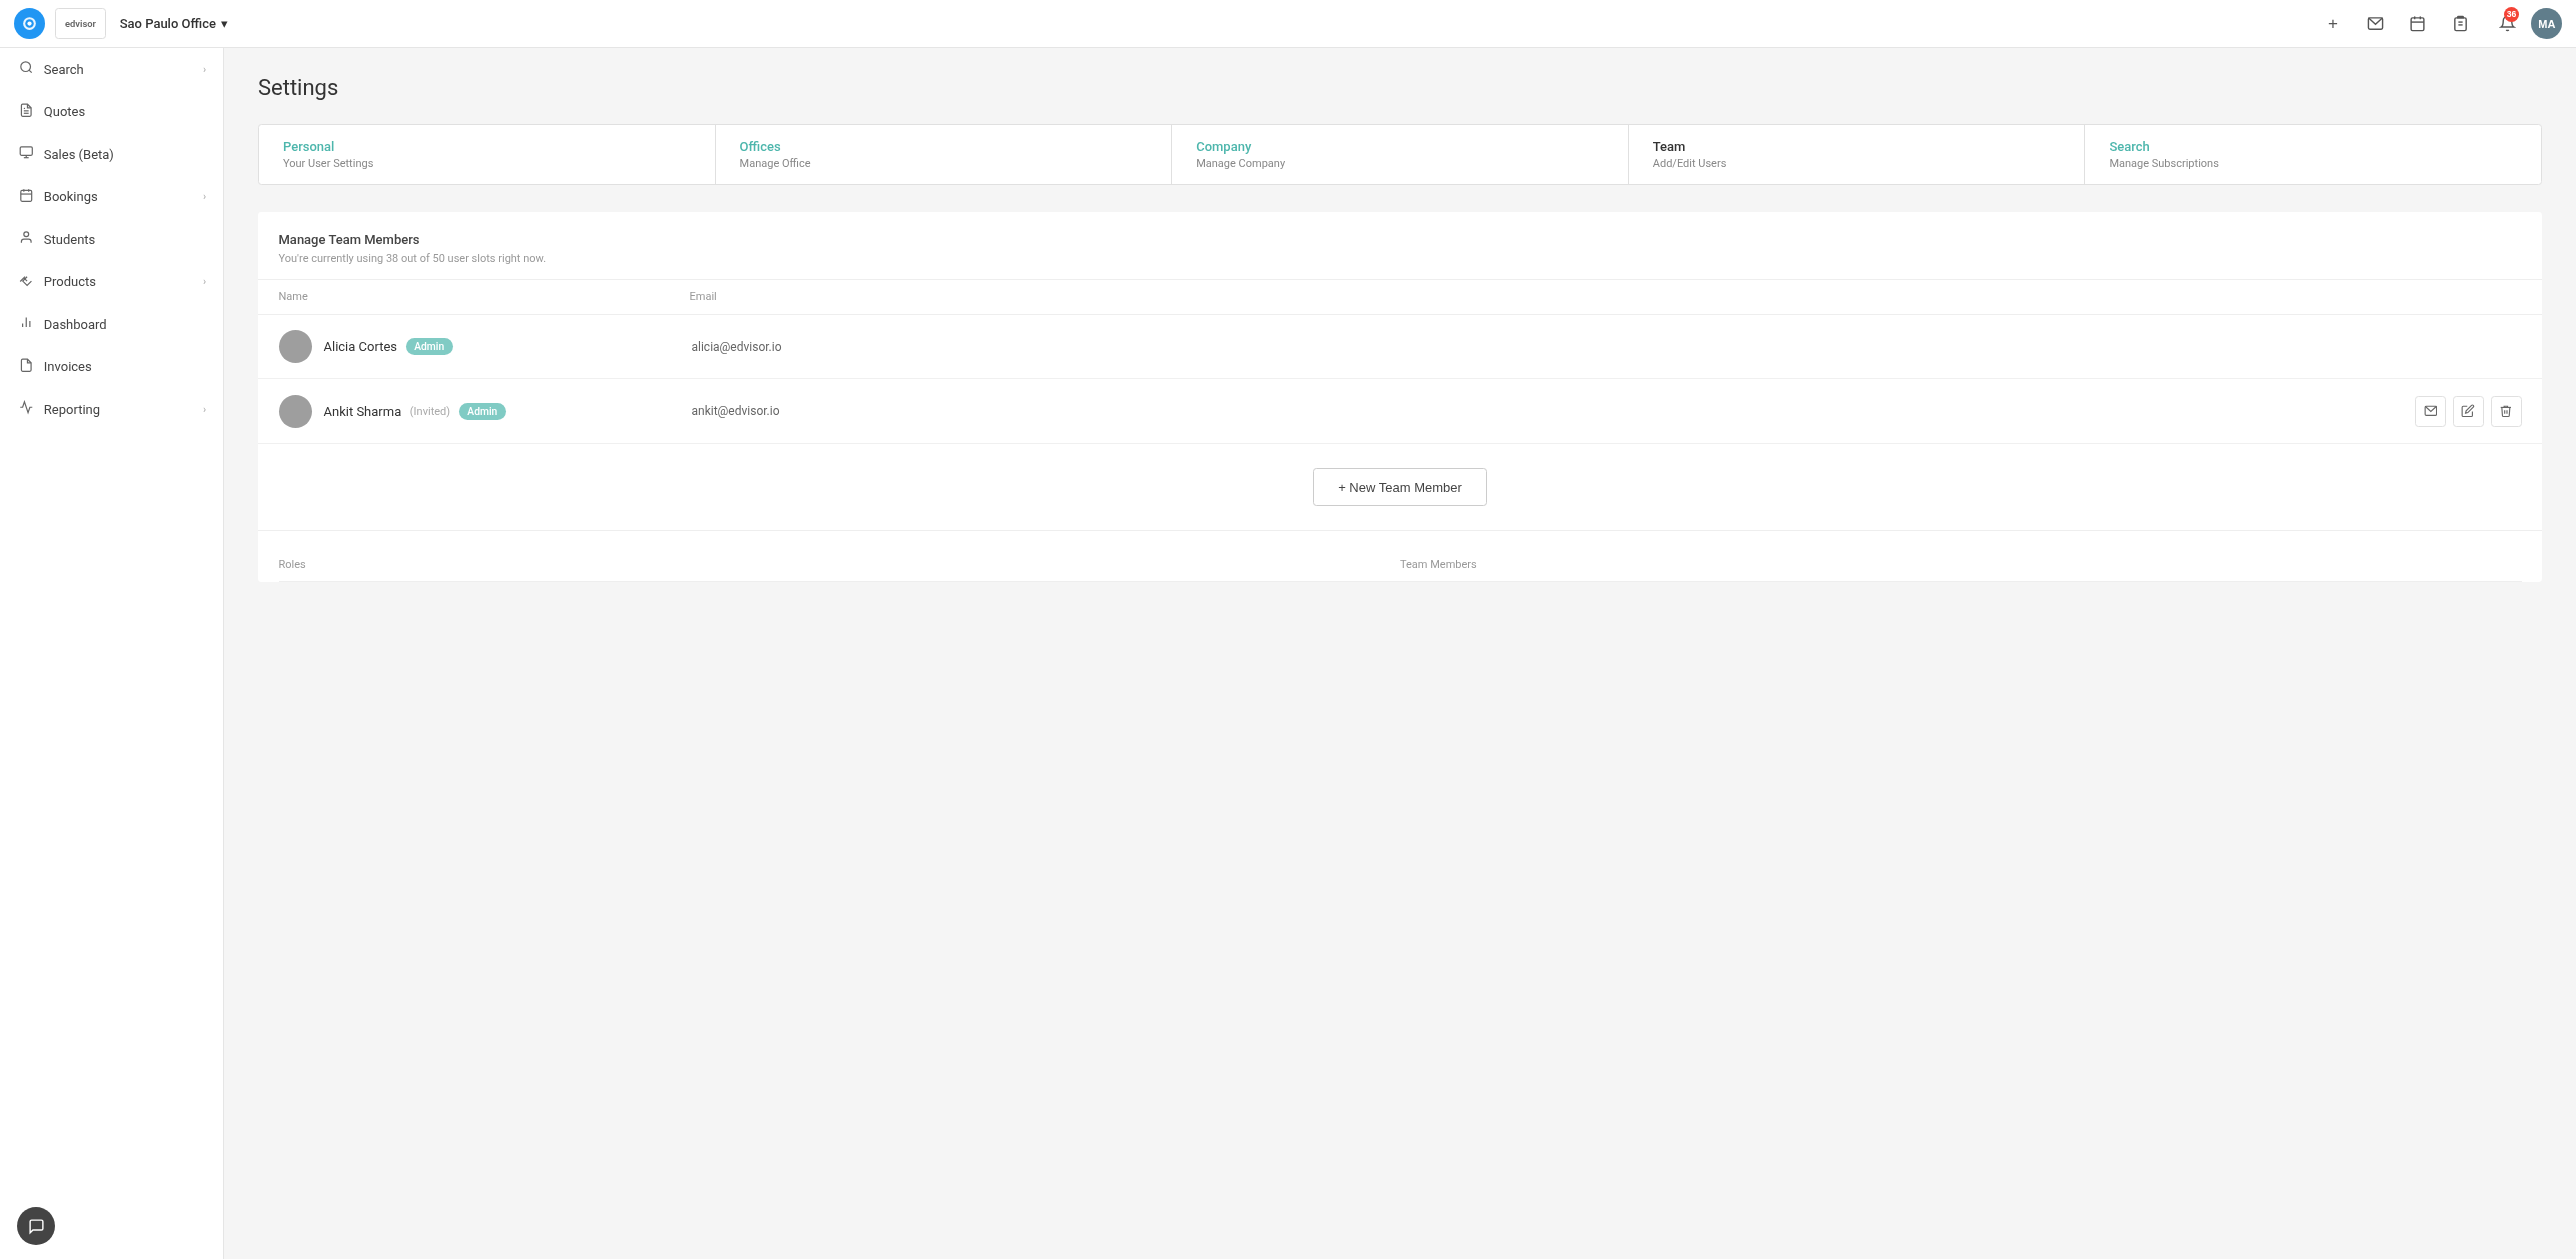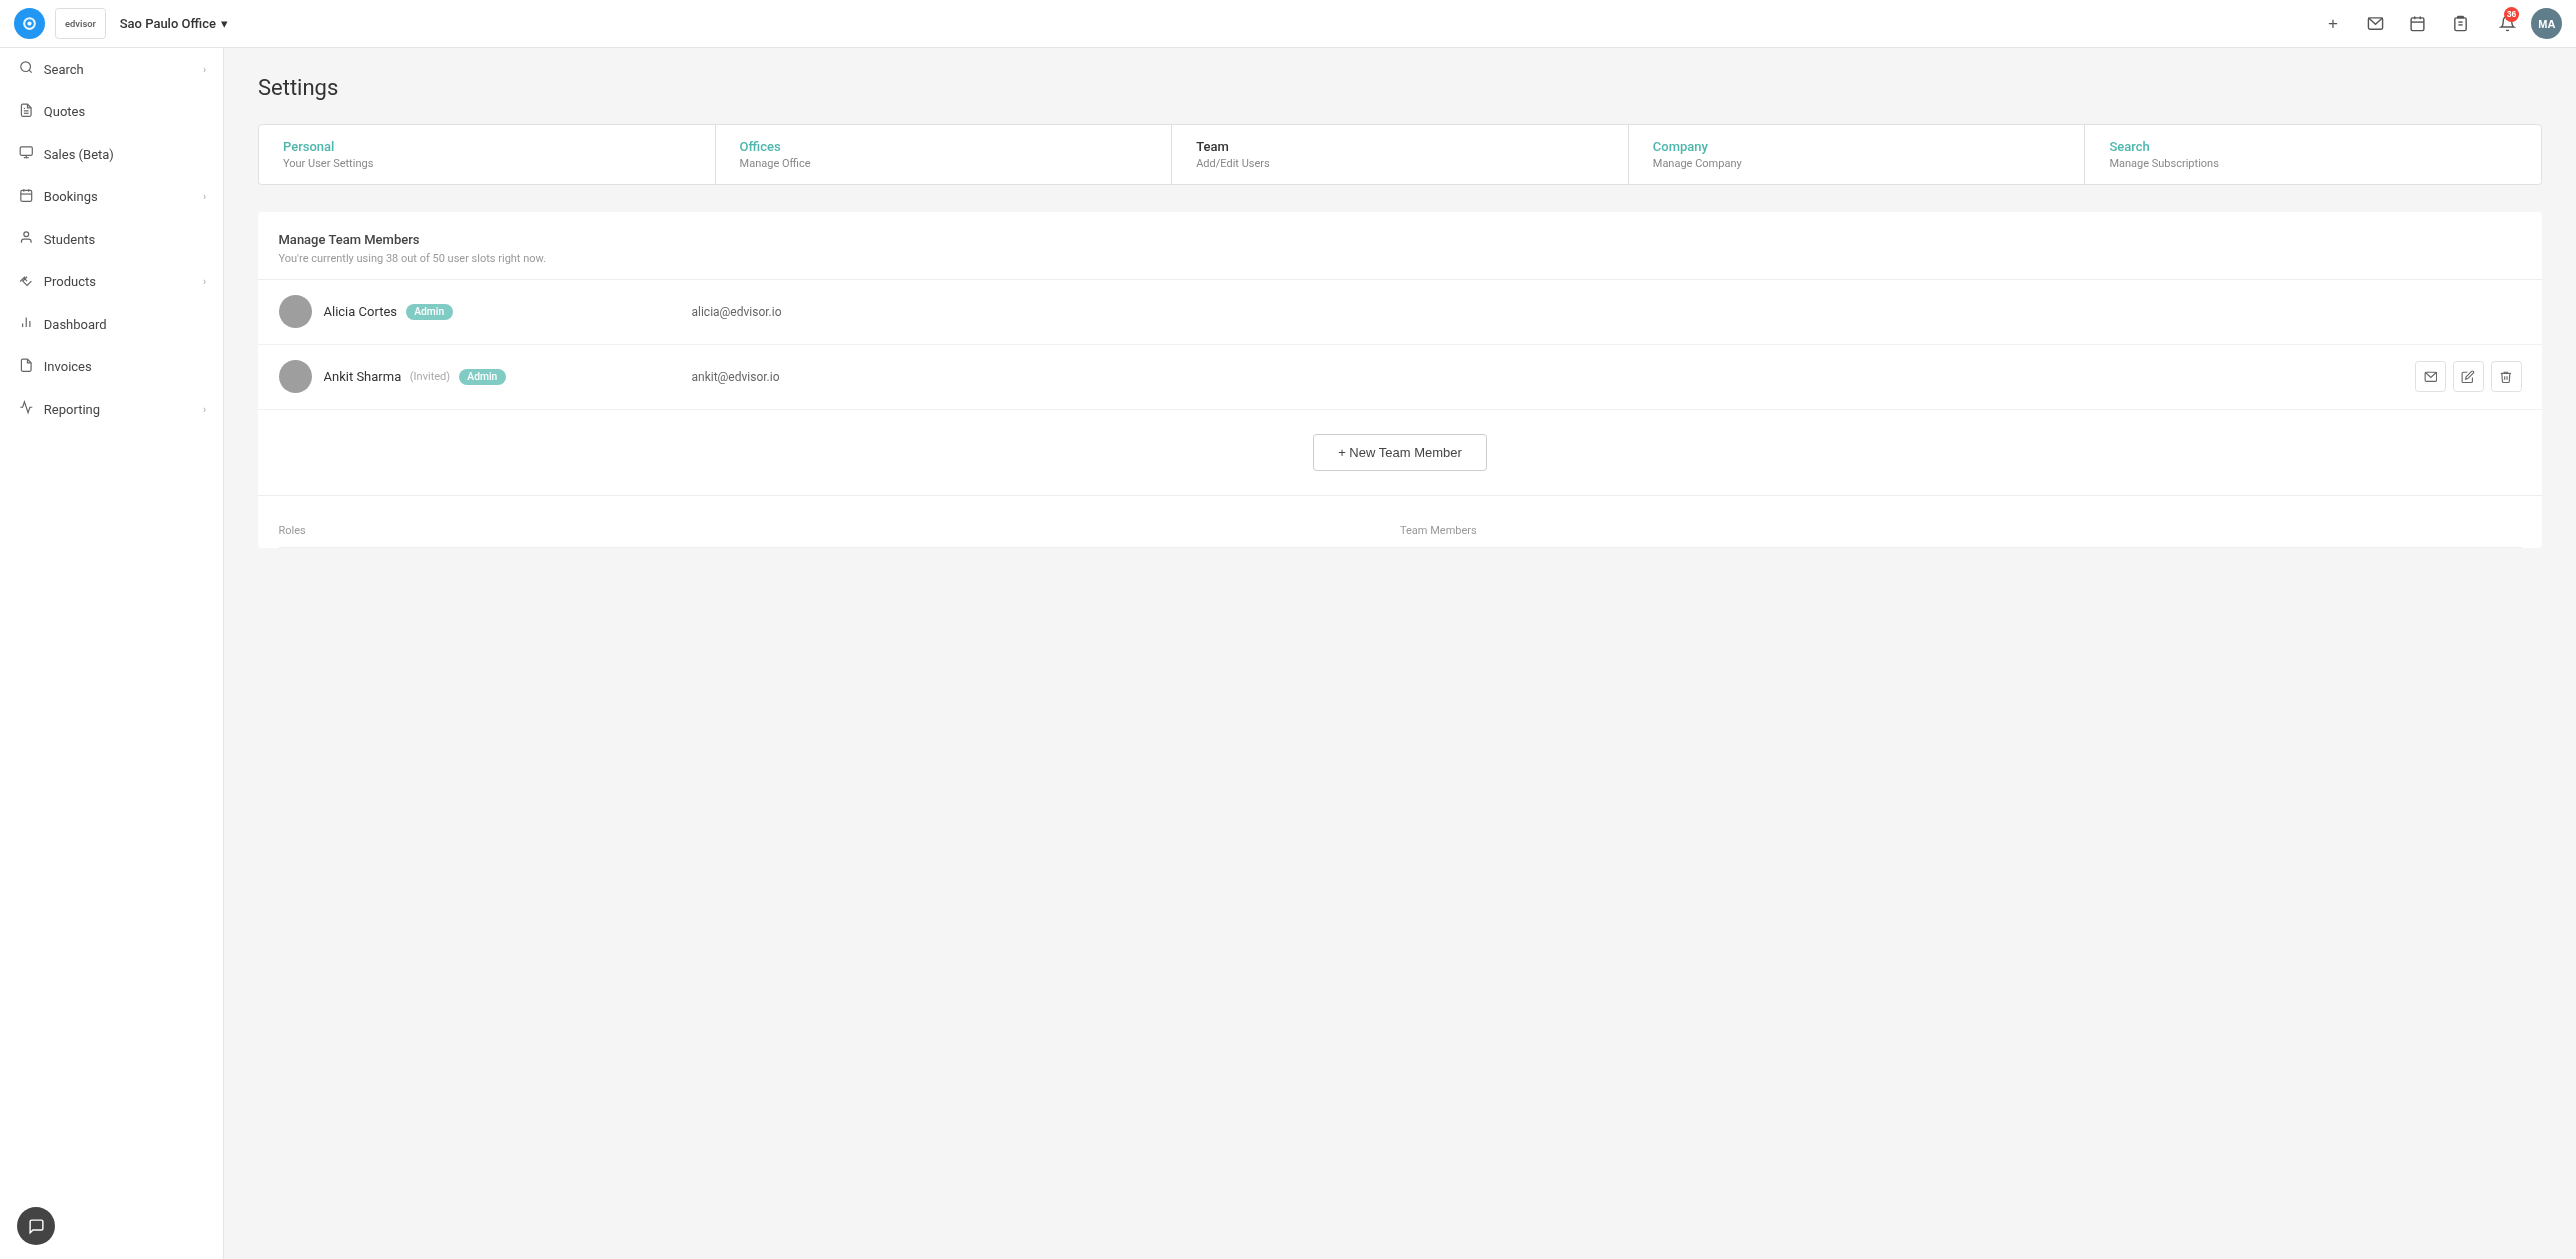--- a/index.html
+++ b/index.html
@@ -312,42 +312,46 @@
 
     <div class="settings-tabs">
       <div class="settings-tab">
         <div class="settings-tab-name">Personal</div>
         <div class="settings-tab-sub">Your User Settings</div>
       </div>
       <div class="settings-tab">
         <div class="settings-tab-name">Offices</div>
         <div class="settings-tab-sub">Manage Office</div>
       </div>
+      <div class="settings-tab">
+        <div class="settings-tab-name">Company</div>
+        <div class="settings-tab-sub">Manage Company</div>
+      </div>
       <div class="settings-tab active">
         <div class="settings-tab-name dark">Team</div>
         <div class="settings-tab-sub">Add/Edit Users</div>
-      </div>
-      <div class="settings-tab">
-        <div class="settings-tab-name">Company</div>
-        <div class="settings-tab-sub">Manage Company</div>
       </div>
       <div class="settings-tab">
         <div class="settings-tab-name">Search</div>
         <div class="settings-tab-sub">Manage Subscriptions</div>
       </div>
     </div>
 
     <div class="team-section">
       <div class="section-header">
         <div class="section-info">
           <div class="section-title">Manage Team Members</div>
           <div class="section-sub">You're currently using 38 out of 50 user slots right now.</div>
         </div>
       </div>
 
+      <div class="table-header">
+        <div class="col-name">Name</div>
+        <div class="col-email">Email</div>
+      </div>
 
       <div class="member-row">
         <div class="member-avatar"></div>
         <div class="member-name-area">
           <span class="member-name">Alicia Cortes</span>
           <span class="admin-badge">Admin</span>
         </div>
         <div class="member-email">alicia@edvisor.io</div>
         <div class="member-actions">
           <button class="action-btn">

